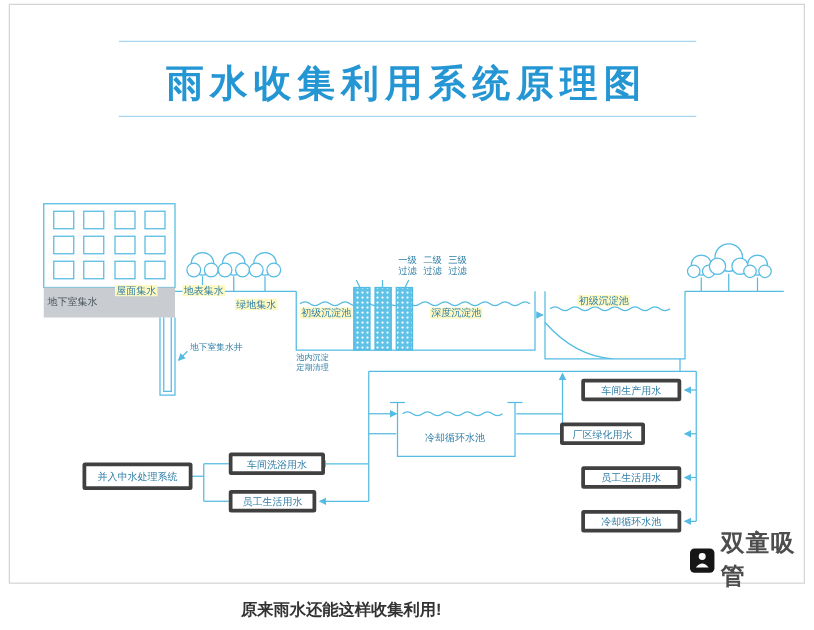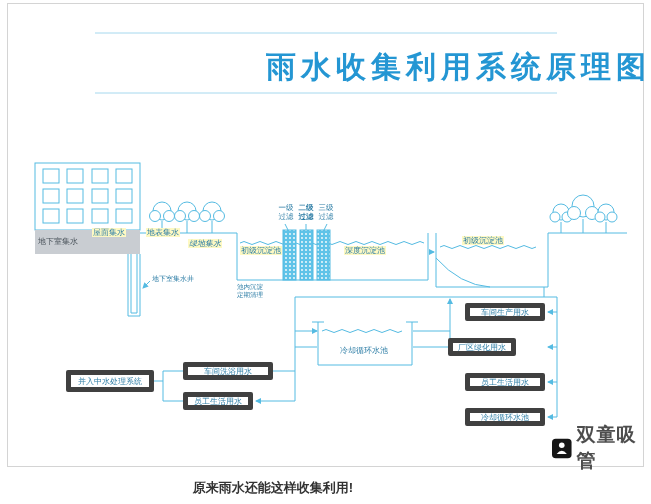--- a/index.html
+++ b/index.html
@@ -1,28 +1,28 @@
 <!DOCTYPE html>
 <html><head>
 <meta charset="utf-8">
 <style>
   * { margin:0; padding:0; box-sizing:border-box; }
   body { background:#fff; font-family:"Liberation Sans","DejaVu Sans",sans-serif; }
   .page { position:relative; width:651px; height:504px; background:#fff; overflow:hidden; }
   .frame { position:absolute; left:7px; top:3px; width:637px; height:464px;
            border:1px solid #d4d4d4; background:#fff; }
   .layer { position:absolute; left:0; top:0; width:651px; height:470px; }
-  .title { position:absolute; left:0; top:47px; width:651px; text-align:right;
+  .title { position:absolute; left:0; top:47px; width:651px; text-align:center;
            font-size:30px; font-weight:bold; letter-spacing:5px; color:#2496d3; }
   .lb { position:absolute; font-size:8px; color:#2e7ea6; white-space:nowrap; line-height:1.15; }
   .lb.bg { background:#fef9c3; padding:0 1px; }
-  .lb.wrap { white-space:normal; text-align:center; }
+  .lb.wrap { white-space:normal; text-align:center;margin-left:40px; }
   .lb.sm { font-size:7px; }
   .lb.xs { font-size:6.5px; white-space:normal; line-height:1.25; }
-  .ubox { position:absolute; border:5px solid #404040; border-radius:2px; background:#fff;
+  .ubox { position:absolute; border:3px solid #404040; border-radius:2px; background:#fff;
           display:flex; align-items:center; justify-content:center;
           font-size:8px; color:#2e7ea6; z-index:3; }
   .logo { position:absolute; left:552px; top:422px; display:flex; align-items:center; gap:5px; z-index:3; }
   .logo-text { font-size:19px; font-weight:bold; color:#4d4d4d; letter-spacing:1px; }
   .caption { position:absolute; left:0; top:479px; width:546px; text-align:center;
              font-size:13px; font-weight:bold; color:#333; }
   svg { display:block; }
 </style>
 </head>
 <body>
@@ -157,40 +157,40 @@
         <path d="M322 331 q4 -3 8 0 t8 0 t8 0 t8 0 t8 0 t8 0 t8 0 t8 0 t8 0 t8 0"></path>
       </g>
     </g>
   </svg>
 
   <div class="title">雨水收集利用系统原理图</div>
 
   <div class="lb bg" style="left:92px; top:228px;">屋面集水</div>
   <div class="lb" style="left:38px; top:237px; color:#49525a;">地下室集水</div>
   <div class="lb bg" style="left:146px; top:228px;">地表集水</div>
-  <div class="lb bg" style="left:188px; top:239px;font-style:italic;">绿地集水</div>
+  <div class="lb bg" style="left:188px; top:239px;">绿地集水</div>
   <div class="lb sm" style="left:152px; top:275px;">地下室集水井</div>
 
   <div class="lb wrap" style="left:277px; top:204px; width:18px; font-size:7.5px;">一级过滤</div>
-  <div class="lb wrap" style="left:297px; top:204px; width:18px; font-size:7.5px;font-weight:bold;">二级过滤</div>
+  <div class="lb wrap" style="left:297px; top:204px; width:18px; font-size:7.5px;">二级过滤</div>
   <div class="lb wrap" style="left:317px; top:204px; width:18px; font-size:7.5px;">三级过滤</div>
 
   <div class="lb bg" style="left:240px; top:246px;">初级沉淀池</div>
   <div class="lb bg" style="left:344px; top:246px;">深度沉淀池</div>
   <div class="lb xs" style="left:237px; top:283px; width:28px;">池内沉淀定期清理</div>
 
   <div class="lb bg" style="left:462px; top:236px;">初级沉淀池</div>
   <div class="lb" style="left:340px; top:346px;">冷却循环水池</div>
 
   <div class="ubox" style="left:465px; top:303px; width:80px; height:18px;">车间生产用水</div>
   <div class="ubox" style="left:448px; top:338px; width:68px; height:18px;">厂区绿化用水</div>
   <div class="ubox" style="left:465px; top:373px; width:80px; height:18px;">员工生活用水</div>
   <div class="ubox" style="left:465px; top:408px; width:80px; height:18px;">冷却循环水池</div>
 
-  <div class="ubox" style="left:183px; top:362px; width:90px; height:18px;">车间洗浴用水</div>
+  <div class="ubox" style="left:183px; top:362px; width:77px; height:18px;">车间洗浴用水</div>
   <div class="ubox" style="left:183px; top:392px; width:70px; height:18px;">员工生活用水</div>
   <div class="ubox" style="left:66px; top:370px; width:88px; height:22px;">并入中水处理系统</div>
 
   <div class="logo">
     <svg width="21" height="21" viewBox="0 0 21 21">
       <rect x="0" y="0" width="21" height="21" rx="4" fill="#161616"></rect>
       <circle cx="10.5" cy="7" r="3" fill="#fff"></circle>
       <path d="M5 16.5 Q10.5 9.5 16 16.5 Z" fill="#fff"></path>
     </svg>
     <span class="logo-text">双童吸管</span>

